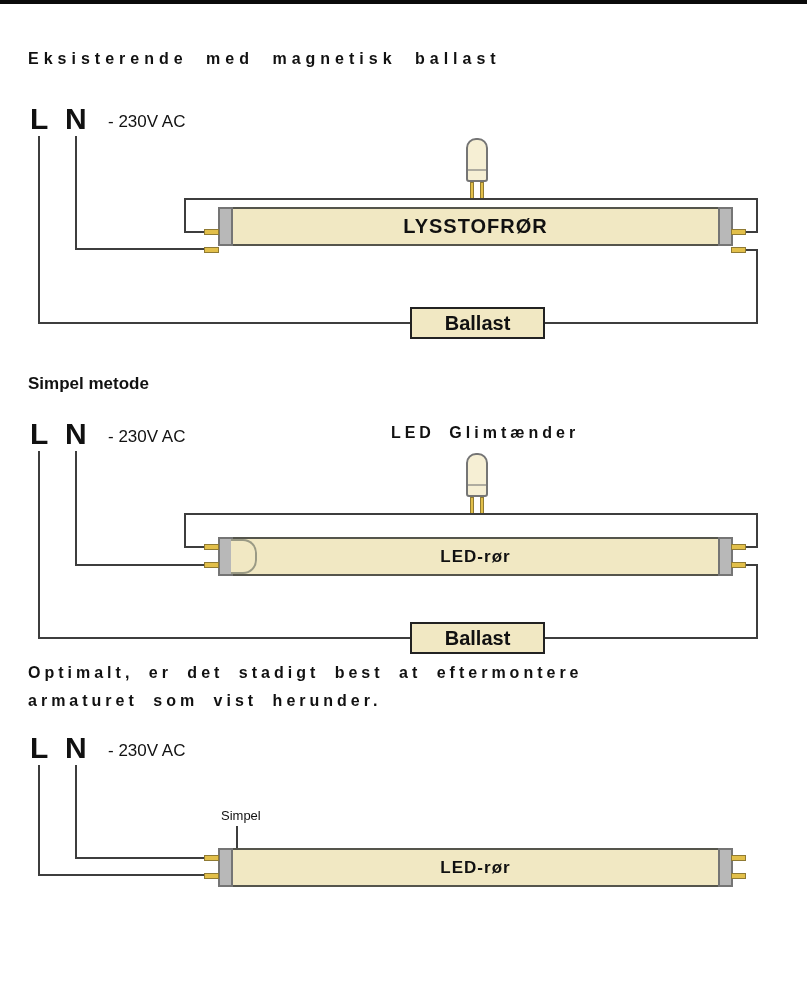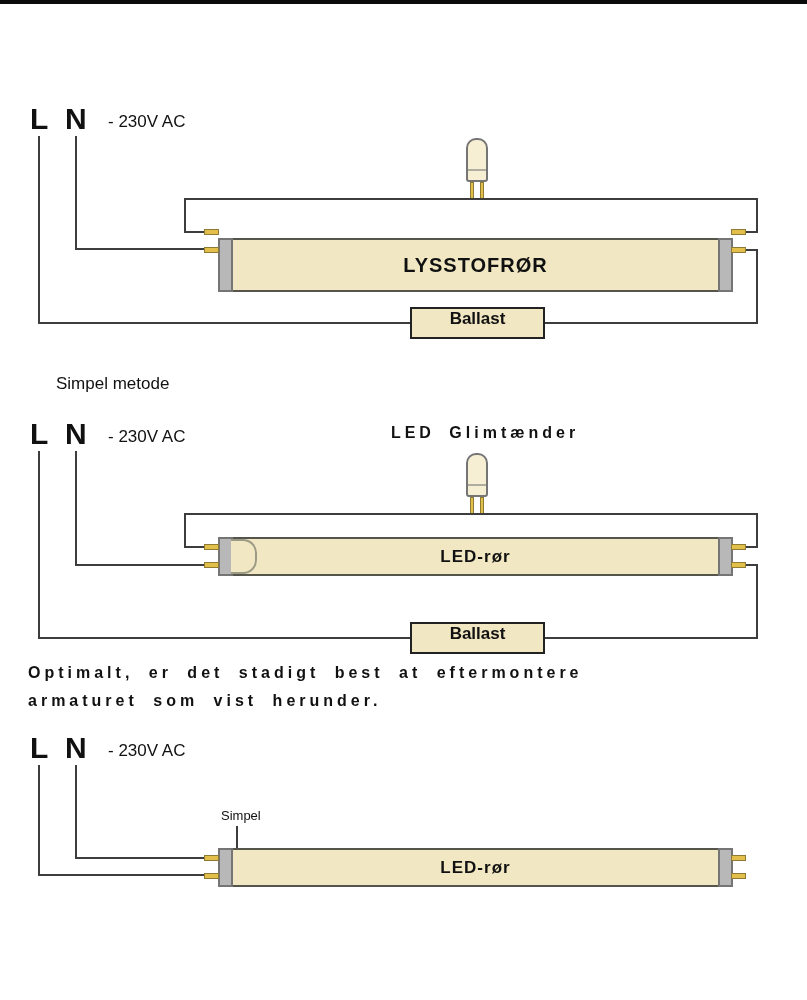--- a/index.html
+++ b/index.html
@@ -6,21 +6,21 @@
   html,body { background:#ffffff; }
   body { font-family:"Liberation Sans", sans-serif; color:#111; }
   .canvas { position:relative; width:807px; height:1000px; background:#ffffff; overflow:hidden; }
   .topbar { position:absolute; left:0; top:0; width:807px; height:4px; background:var(--top_bar,#0a0a0a); }
 
   .line-h { position:absolute; height:2px; background:var(--line,#3d3d3d); }
   .line-v { position:absolute; width:2px;  background:var(--line,#3d3d3d); }
 
   .title-spaced { position:absolute; font-size:16px; font-weight:bold; letter-spacing:5px; word-spacing:9px; white-space:nowrap; }
   .caption-spaced { position:absolute; font-size:16px; font-weight:bold; letter-spacing:4px; word-spacing:7px; white-space:nowrap; }
-  .title-plain { position:absolute; font-size:17px; font-weight:normal; white-space:nowrap;margin-left:28px; }
+  .title-plain { position:absolute; font-size:17px; font-weight:bold; white-space:nowrap; }
 
   .ln { position:absolute; font-size:30px; font-weight:bold; }
   .voltage { position:absolute; font-size:17px; white-space:nowrap; }
 
   .lamp-label { position:absolute; font-size:17px; text-align:center; white-space:nowrap; }
   .lamp-label.spaced { font-size:16px; font-weight:bold; letter-spacing:4px; word-spacing:6px; }
 
   .starter { position:absolute; width:22px; background:var(--starter_fill,#f6efd4);
              border:2px solid var(--cap_border,#757575); border-radius:10px 10px 3px 3px; }
   .starter-seam { position:absolute; left:0; right:0; bottom:9px; height:2px; background:var(--cap_border,#757575); opacity:.55; }
@@ -28,29 +28,30 @@
 
   .tube { position:absolute; background:var(--tube_fill,#f1e8c3); border:2px solid var(--tube_border,#55554c); }
   .cap  { position:absolute; top:-2px; width:15px; height:calc(100% + 4px); background:var(--cap_fill,#b8b8b8); border:2px solid var(--cap_border,#757575); }
   .cap-l { left:-2px; } .cap-r { right:-2px; }
   .tube-label { position:absolute; inset:0; display:flex; align-items:center; justify-content:center; font-weight:bold; letter-spacing:1px; }
   .pin { position:absolute; width:15px; height:6px; background:var(--pin_fill,#e2bf4a); border:1px solid var(--pin_border,#8f7a33); }
   .bulge { position:absolute; width:26px; height:35px; background:var(--tube_fill,#f1e8c3);
            border:2px solid #9a9a85; border-left:none; border-radius:0 14px 14px 0; }
 
   .ballast { position:absolute; background:var(--box_fill,#f1e8c3); border:2px solid var(--box_border,#222);
-             display:flex; justify-content:center; font-size:17px; font-weight:bold; }
+             display:flex; align-items:center; justify-content:center; font-size:20px; font-weight:bold; }
   .power-label { position:absolute; font-size:13px; white-space:nowrap; }
 </style>
 </head>
 <body>
 
 <div class="canvas">
   <div class="topbar"></div>
 
+  <div class="title-spaced" style="left:28px; top:50px">Eksisterende med magnetisk ballast</div>
 
   <div class="ln" style="left:30px; top:102px">L</div>
   <div class="ln" style="left:65px; top:102px">N</div>
   <div class="voltage" style="left:108px; top:112px">- 230V AC</div>
 
   <div class="starter" style="left:466px; top:138px; height:44px">
     <div class="starter-seam"></div>
   </div>
   <div class="starter-pin" style="left:470px; top:182px; height:18px"></div>
   <div class="starter-pin" style="left:480px; top:182px; height:18px"></div>
@@ -61,21 +62,21 @@
   <div class="line-h" style="left:184px; top:198px; width:574px"></div>
   <div class="line-v" style="left:184px; top:198px; height:35px"></div>
   <div class="line-h" style="left:184px; top:231px; width:22px"></div>
   <div class="line-v" style="left:756px; top:198px; height:35px"></div>
   <div class="line-h" style="left:745px; top:231px; width:13px"></div>
   <div class="line-h" style="left:745px; top:249px; width:13px"></div>
   <div class="line-v" style="left:756px; top:249px; height:75px"></div>
   <div class="line-h" style="left:38px;  top:322px; width:374px"></div>
   <div class="line-h" style="left:543px; top:322px; width:215px"></div>
 
-  <div class="tube" style="left:218px; top:238px; width:515px; height:54px">
+  <div class="tube" style="left:218px; top:207px; width:515px; height:39px">
     <div class="cap cap-l"></div>
     <div class="cap cap-r"></div>
     <div class="tube-label" style="font-size:20px">LYSSTOFRØR</div>
   </div>
   <div class="pin" style="left:204px; top:229px"></div>
   <div class="pin" style="left:204px; top:247px"></div>
   <div class="pin" style="left:731px; top:229px"></div>
   <div class="pin" style="left:731px; top:247px"></div>
 
   <div class="ballast" style="left:410px; top:307px; width:135px; height:32px">

